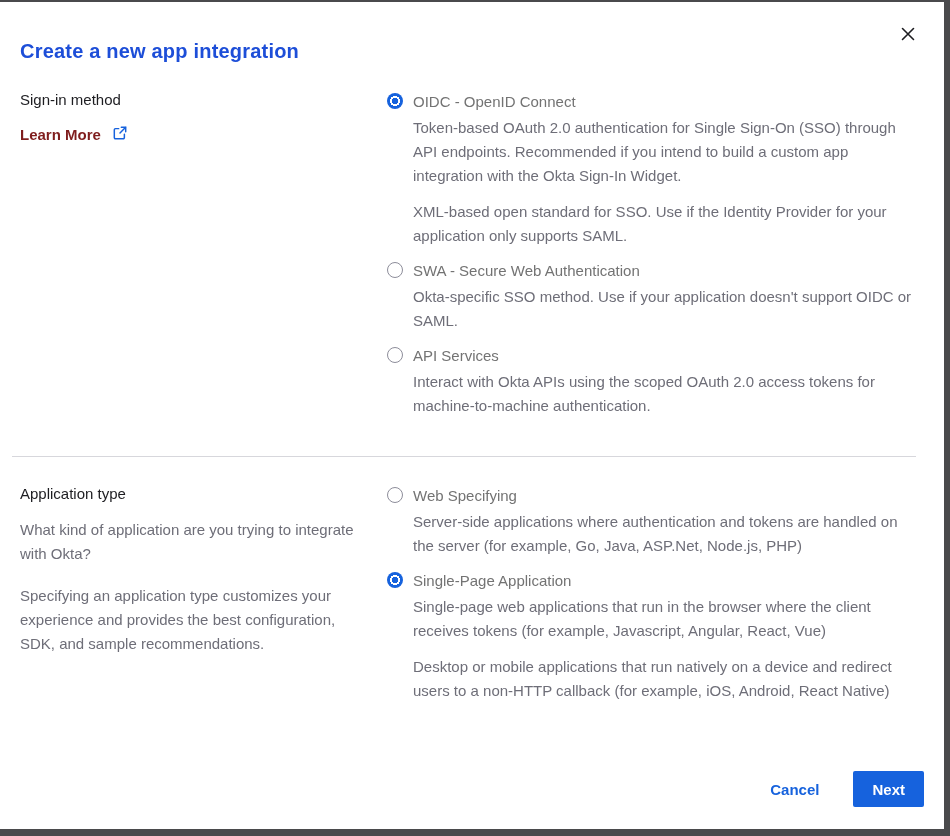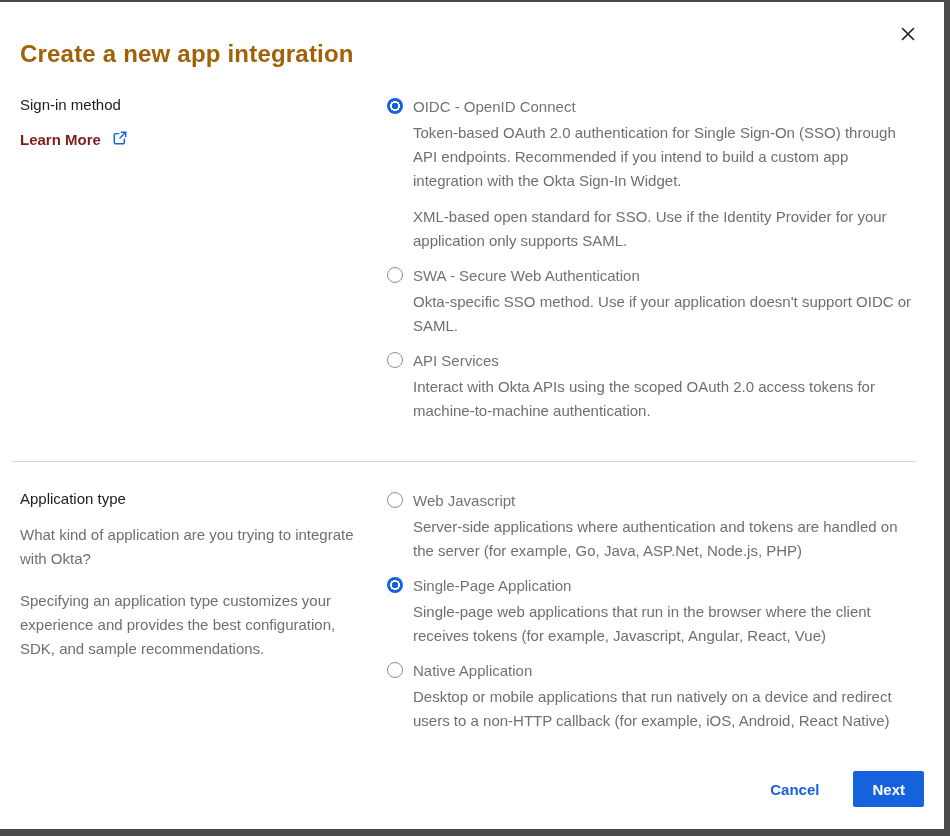--- a/index.html
+++ b/index.html
@@ -10,21 +10,21 @@
     position:relative;
     overflow:hidden;
   }
   .modal {
     position:absolute; left:0; top:2px;
     width:944px; height:827px;
     background:#ffffff;
   }
   .modal-title {
     margin:38px 24px 0 20px;
-    font-size:24px; font-weight:bold; color:#a16207;
+    font-size:20px; font-weight:bold; color:#1d4ed8;
     letter-spacing:.2px;
   }
   .close-btn {
     position:absolute; top:20px; right:24px;
     width:24px; height:24px;
     background:none; border:none; cursor:pointer;
     display:flex; align-items:center; justify-content:center;
   }
   .close-btn svg { display:block; }
   .row {
@@ -147,36 +147,32 @@
   <div class="row section-2">
     <div class="col-left">
       <div class="section-label" style="margin-bottom:16px;">Application type</div>
       <p class="left-para">What kind of application are you trying to integrate with Okta?</p>
       <p class="left-para">Specifying an application type customizes your experience and provides the best configuration, SDK, and sample recommendations.</p>
     </div>
     <div class="col-right">
       <div class="option">
         <div class="option-head">
           <span class="radio"></span>
-          <span class="option-label">Web Javascript</span>
+          <span class="option-label">Web Specifying</span>
         </div>
         <div class="option-desc">Server-side applications where authentication and tokens are handled on the server (for example, Go, Java, ASP.Net, Node.js, PHP)</div>
       </div>
       <div class="option">
         <div class="option-head">
           <span class="radio selected"></span>
           <span class="option-label">Single-Page Application</span>
         </div>
         <div class="option-desc">Single-page web applications that run in the browser where the client receives tokens (for example, Javascript, Angular, React, Vue)</div>
       </div>
       <div class="option">
-        <div class="option-head">
-          <span class="radio"></span>
-          <span class="option-label">Native Application</span>
-        </div>
         <div class="option-desc">Desktop or mobile applications that run natively on a device and redirect users to a non-HTTP callback (for example, iOS, Android, React Native)</div>
       </div>
     </div>
   </div>
 
   <div class="footer">
     <button class="cancel-link">Cancel</button>
     <button class="next-btn">Next</button>
   </div>
 

